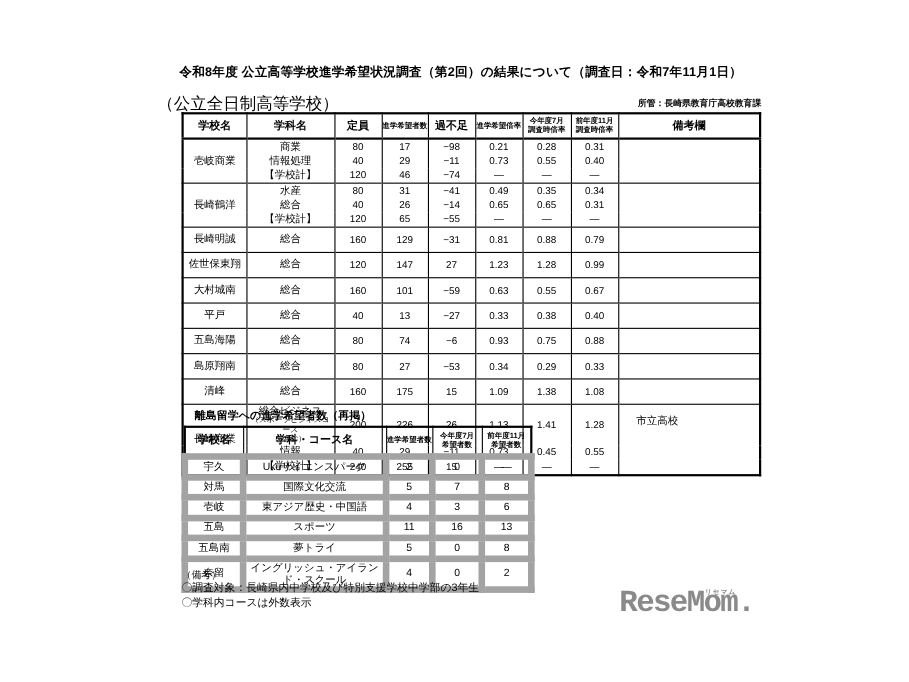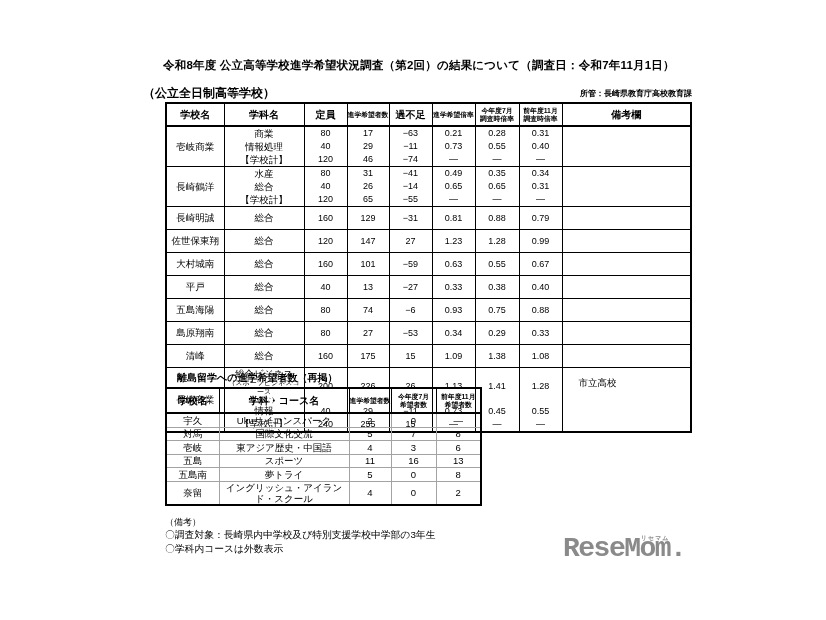--- a/index.html
+++ b/index.html
@@ -8,21 +8,21 @@
     font-family:"Liberation Sans","DejaVu Sans",sans-serif; color:#000;
     overflow:hidden;
     border-radius:20px;
   }
   .doc { position:absolute; left:143px; top:58px; width:552px; }
 
   .title {
     position:absolute; left:20px; top:0; font-size:11.5px; font-weight:bold;
     white-space:nowrap; letter-spacing:0.2px;
   }
-  .sub-left  { position:absolute; left:0;  top:27px; font-size:12px; font-weight:bold; }
+  .sub-left  { position:absolute; left:0;  top:27px; font-size:15px; font-weight:normal; }
   .sub-right { position:absolute; right:3px; top:30px; font-size:8px; font-weight:bold;margin-left:39px; }
 
   table { border-collapse:collapse; table-layout:fixed; }
 
   .main-table {
     position:absolute; left:22px; top:44px; width:525px;
     border:2px solid #000;
   }
   .main-table thead th {
     border:1px solid #000; border-bottom:2px solid #000;
@@ -46,21 +46,21 @@
   .second-table {
     position:absolute; left:22px; top:329px; width:315px; border:2px solid #000;
   }
   .second-table thead th {
     border:1px solid #000; border-bottom:2px solid #000;
     font-weight:bold; font-size:10px; height:23px; padding:0;
     white-space:pre-line; line-height:1.15; text-align:center;
   }
   .second-table thead th.small { font-size:6.8px; }
   .second-table td {
-    border:1px solid #a3a3a3; text-align:center; font-size:9.5px;
+    border:6px solid #a3a3a3; text-align:center; font-size:9.5px;
     height:12.5px; padding:0 1px; line-height:1.2;
   }
 
   .notes { position:absolute; left:22px; top:458px; font-size:9.8px; line-height:1.38; }
   .notes .note-head { font-size:9px; }
 
   .logo { position:absolute; left:563px; top:533px; color:#8a8a8a; }
   .logo-text {
     font-size:28px; font-weight:800; letter-spacing:-1.5px;
     font-family:Liberation Mono, monospace;
@@ -106,21 +106,21 @@
 調査時倍率</th>
             <th>備考欄</th>
           </tr>
         </thead>
       <tbody>
           <tr class="group-start">
             <td rowspan="3">壱岐商業</td>
             <td>商業</td>
             <td class="num">80</td>
             <td class="num">17</td>
-            <td class="num">−63</td>
+            <td class="num">−98</td>
             <td class="num">0.21</td>
             <td class="num">0.28</td>
             <td class="num">0.31</td>
             <td class="remark" rowspan="3"></td>
           </tr>
           <tr>
             <td>情報処理</td>
             <td class="num">40</td>
             <td class="num">29</td>
             <td class="num">−11</td>

